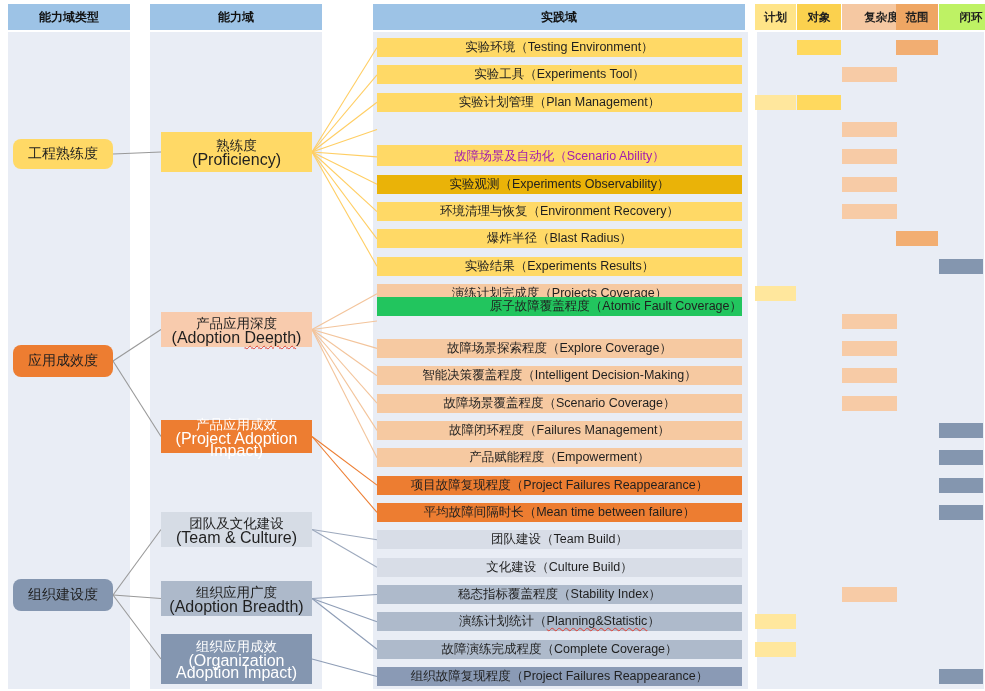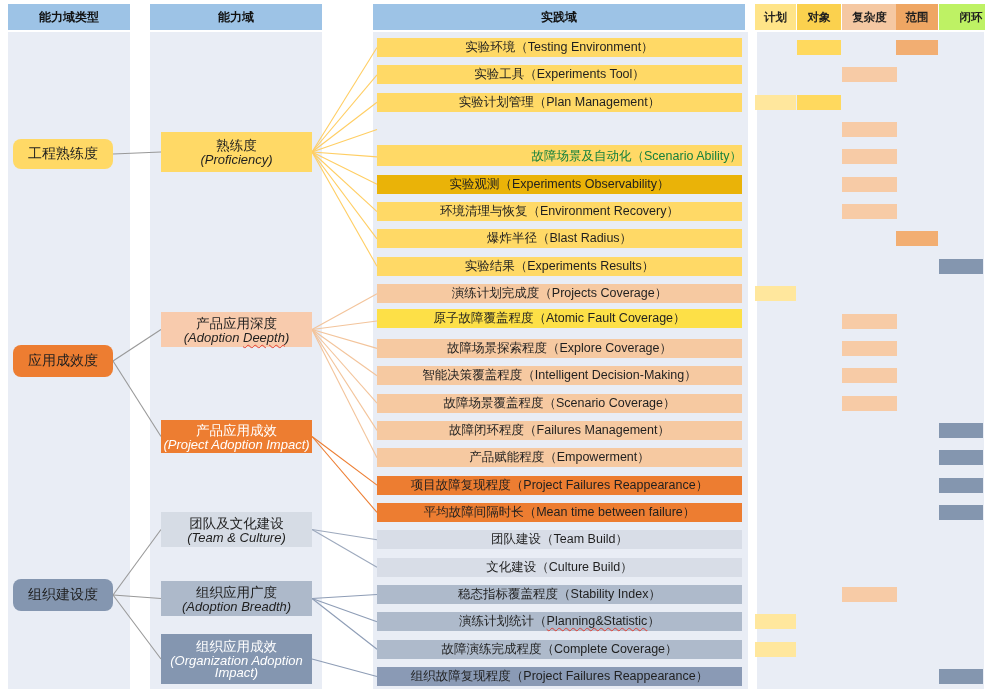--- a/index.html
+++ b/index.html
@@ -18,21 +18,21 @@
     position:absolute;top:4px;height:26px;z-index:2;
     display:flex;align-items:center;justify-content:center;
     font-weight:bold;font-size:11.5px;color:#111;
   }
   .tnode,.dnode{
     position:absolute;z-index:2;display:flex;flex-direction:column;
     align-items:center;justify-content:center;text-align:center;
   }
   .tnode{font-size:14px;border-radius:8px;}
   .dnode .t{font-size:13.5px;line-height:16px;}
-  .dnode .s{font-size:13px;line-height:12px;font-style:italic;}
+  .dnode .s{font-size:16px;line-height:12px;}
   .prow{
     position:absolute;left:377px;width:365px;height:19px;z-index:2;
     display:flex;align-items:center;justify-content:center;
     font-size:12.5px;line-height:19px;white-space:nowrap;
   }
   .mark{position:absolute;height:15px;z-index:2;}
   .sq{text-decoration-line:underline;text-decoration-style:wavy;text-decoration-color:#E03C31;text-decoration-thickness:1px;text-underline-offset:2px;}
 </style>
 </head>
 <body>
@@ -77,21 +77,21 @@
       <line x1="312" y1="659" x2="377" y2="676.5500000000001" stroke="#8E9DB6" stroke-width="1.1"></line>
     </svg>
 
   <div class="colhead" style="left:8px;   width:122px;">能力域类型</div>
   <div class="colhead" style="left:150px; width:172px;">能力域</div>
   <div class="colhead" style="left:373px; width:372px;">实践域</div>
 
   <div id="dim-headers">
       <div class="dimhead" style="left: 755px; width: 41px; background: rgb(255, 228, 136); color: rgb(31, 31, 31);">计划</div>
       <div class="dimhead" style="left: 797px; width: 44px; background: rgb(251, 209, 78); color: rgb(31, 31, 31);">对象</div>
-      <div class="dimhead" style="left: 842px; width: 55px; background: rgb(245, 200, 162); color: rgb(31, 31, 31);">复杂度</div>
+      <div class="dimhead" style="left: 842px; width: 55px; background: rgb(245, 200, 162); color: rgb(31, 31, 31); padding-left: 12px;">复杂度</div>
       <div class="dimhead" style="left: 896px; width: 42px; background: rgb(239, 166, 99); color: rgb(31, 31, 31);">范围</div>
       <div class="dimhead" style="left: 939px; width: 64px; background: #bef264; color: rgb(31, 31, 31);">闭环</div>
     </div>
   <div id="type-nodes">
       <div class="tnode" style="left: 13px; top: 139px; width: 100px; height: 30px; background: rgb(255, 217, 102); color: rgb(31, 31, 31);">工程熟练度</div>
       <div class="tnode" style="left: 13px; top: 345px; width: 100px; height: 32px; background: rgb(237, 125, 49); color: rgb(31, 31, 31);">应用成效度</div>
       <div class="tnode" style="left: 13px; top: 579px; width: 100px; height: 32px; background: rgb(132, 150, 176); color: rgb(31, 31, 31);">组织建设度</div>
     </div>
   <div id="domain-nodes">
       <div class="dnode" style="left: 161px; top: 132px; width: 151px; height: 40px; background: rgb(255, 217, 102); color: rgb(31, 31, 31);">
@@ -125,39 +125,39 @@
       </div>
       <div class="prow" style="top: 65.35px; background: rgb(255, 217, 102); color: rgb(31, 31, 31);">
         <span>实验工具（Experiments Tool）</span>
       </div>
       <div class="prow" style="top: 92.7px; background: rgb(255, 217, 102); color: rgb(31, 31, 31);">
         <span>实验计划管理（Plan Management）</span>
       </div>
       <div class="prow" style="top: 120.05px; background: rgb(255, 217, 102); color: rgb(31, 31, 31); margin-top: 25px;">
         <span>原子故障（Atomic Ability）</span>
       </div>
-      <div class="prow" style="top: 147.4px; background: rgb(255, 217, 102); color: #15803d; justify-content: flex-end;">
+      <div class="prow" style="top: 147.4px; background: rgb(255, 217, 102); color: #a21caf;">
         <span>故障场景及自动化（Scenario Ability）</span>
       </div>
       <div class="prow" style="top: 174.75px; background: #eab308; color: rgb(31, 31, 31);">
         <span>实验观测（Experiments Observability）</span>
       </div>
       <div class="prow" style="top: 202.1px; background: rgb(255, 217, 102); color: rgb(31, 31, 31);">
         <span>环境清理与恢复（Environment Recovery）</span>
       </div>
       <div class="prow" style="top: 229.45px; background: rgb(255, 217, 102); color: rgb(31, 31, 31);">
         <span>爆炸半径（Blast Radius）</span>
       </div>
       <div class="prow" style="top: 256.8px; background: rgb(255, 217, 102); color: rgb(31, 31, 31);">
         <span>实验结果（Experiments Results）</span>
       </div>
       <div class="prow" style="top: 284.15px; background: rgb(246, 201, 161); color: rgb(31, 31, 31);">
         <span>演练计划完成度（Projects Coverage）</span>
       </div>
-      <div class="prow" style="top: 309px; background: #fde047; color: rgb(31, 31, 31);">
+      <div class="prow" style="top: 297px; background: #22c55e; color: rgb(31, 31, 31); justify-content: flex-end;">
         <span>原子故障覆盖程度（Atomic Fault Coverage）</span>
       </div>
       <div class="prow" style="top: 338.85px; background: rgb(246, 201, 161); color: rgb(31, 31, 31);">
         <span>故障场景探索程度（Explore Coverage）</span>
       </div>
       <div class="prow" style="top: 366.2px; background: rgb(246, 201, 161); color: rgb(31, 31, 31);">
         <span>智能决策覆盖程度（Intelligent Decision-Making）</span>
       </div>
       <div class="prow" style="top: 393.55px; background: rgb(246, 201, 161); color: rgb(31, 31, 31);">
         <span>故障场景覆盖程度（Scenario Coverage）</span>

